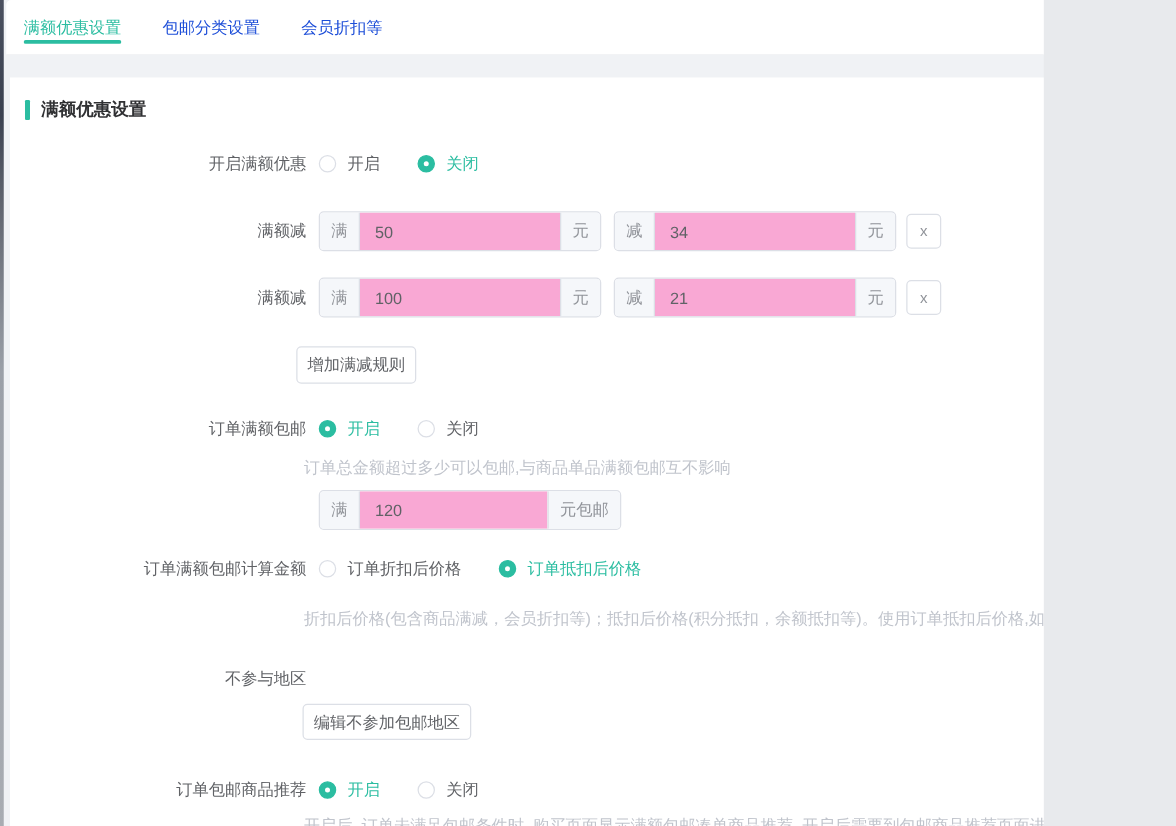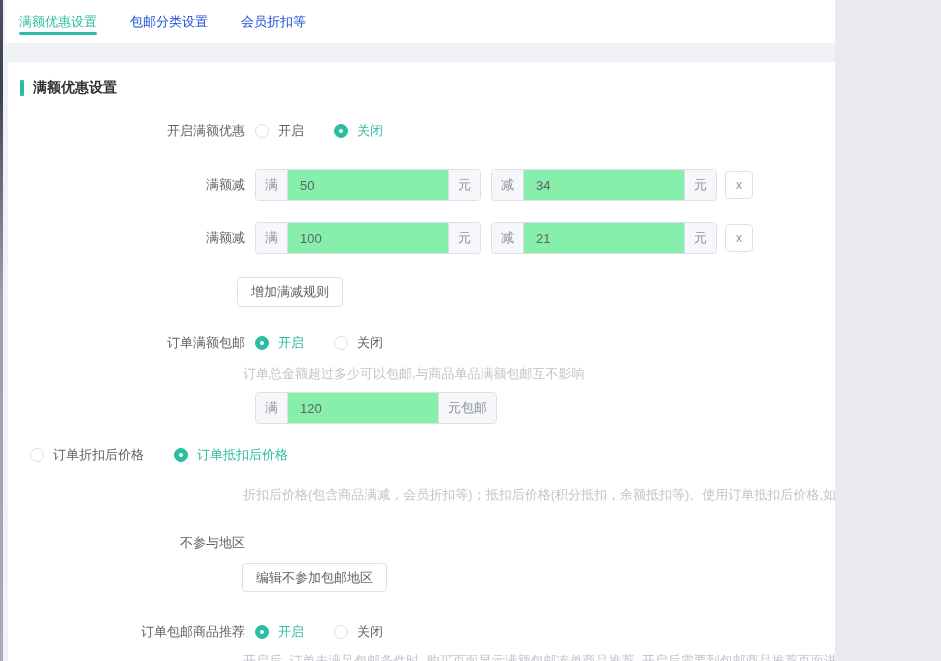--- a/index.html
+++ b/index.html
@@ -61,32 +61,32 @@
     border:1px solid #dcdfe6; border-radius:4px; overflow:hidden; background:#fff;
   }
   .iaffix {
     display:flex; align-items:center; justify-content:center;
     background:#f5f7fa; color:#909399; font-size:13px; padding:0 9px; flex:none;
   }
   .iprefix { border-right:1px solid #dcdfe6; }
   .isuffix { border-left:1px solid #dcdfe6; }
   .igroup input {
     border:none; outline:none; padding:0 12px; font-size:13px; color:#606266;
-    font-family:"Liberation Sans", sans-serif; width:160px; background:#86efac;
+    font-family:"Liberation Sans", sans-serif; width:160px; background:#f9a8d4;
   }
   .igroup input.wide { width:150px; }
   .gap { width:10px; flex:none; }
   .x-btn {
     width:28px; height:28px; margin-left:8px; flex:none;
     border:1px solid #dcdfe6; border-radius:4px; background:#fff;
     color:#909399; font-size:12px; display:flex; align-items:center; justify-content:center;
     cursor:pointer;
   }
   .btn {
-    position:absolute; height:30px; padding:0 13px;
+    position:absolute; height:30px; padding:0 8px;
     border:1px solid #dcdfe6; border-radius:4px; background:#fff;
     font-size:13px; color:#606266; display:flex; align-items:center; cursor:pointer;
     font-family:"Liberation Sans", sans-serif;
   }
   .help {
     position:absolute; left:235px; right:0; font-size:13px; color:#c0c4cc;
     white-space:nowrap; overflow:hidden;
   }
 </style>
 </head>
@@ -187,20 +187,21 @@
       <div class="fcontent">
         <div class="igroup">
           <span class="iaffix iprefix">满</span>
           <input type="text" class="wide" value="120" style="">
           <span class="iaffix isuffix">元包邮</span>
         </div>
       </div>
     </div>
 
     <div class="frow" style="top:377px">
+      <div class="flabel">订单满额包邮计算金额</div>
       <div class="fcontent">
         <span class="radio">
           <span class="rc"></span>
           <span class="rl">订单折扣后价格</span>
         </span>
         <span class="radio">
           <span class="rc checked"></span>
           <span class="rl checked">订单抵扣后价格</span>
         </span>
       </div>

